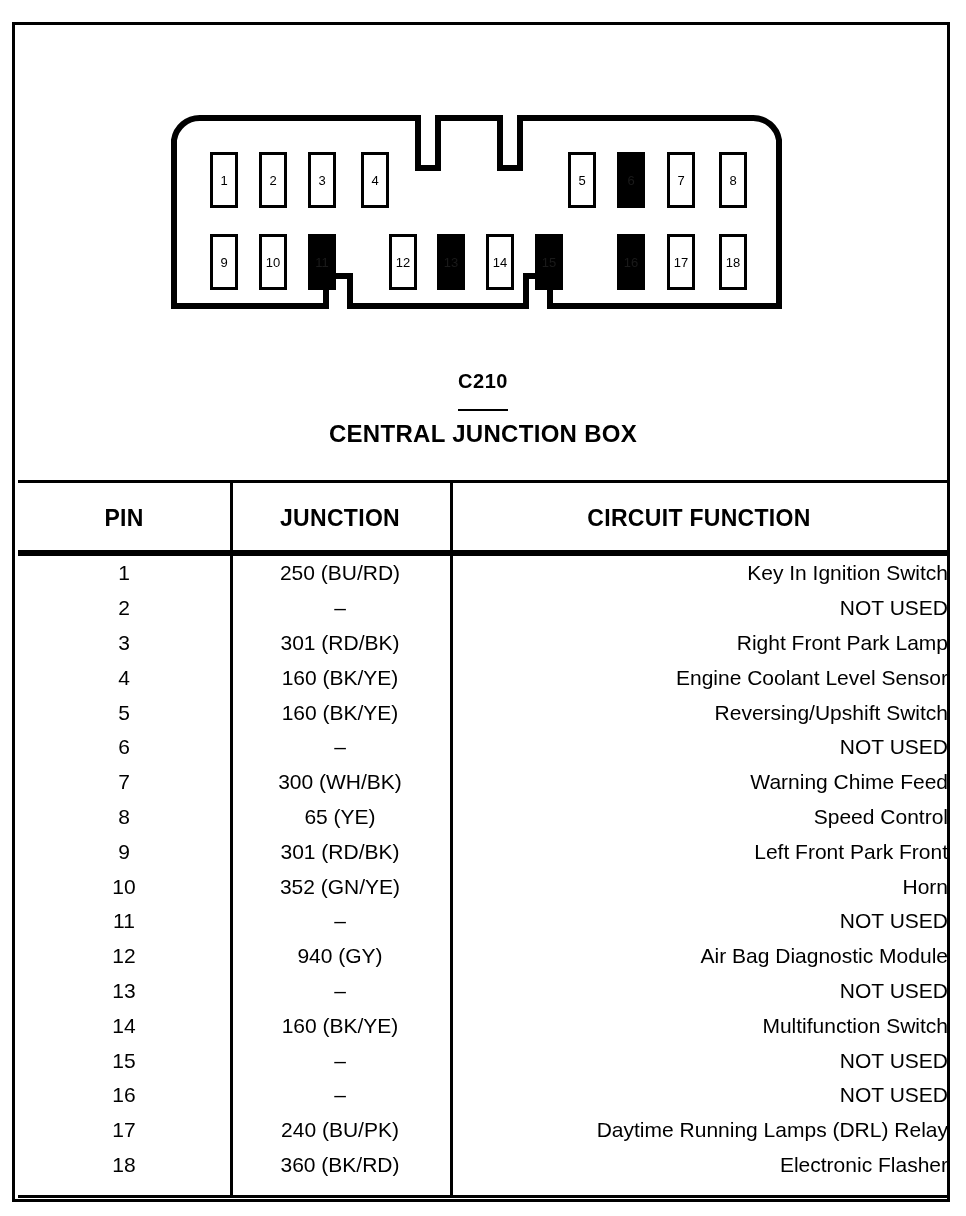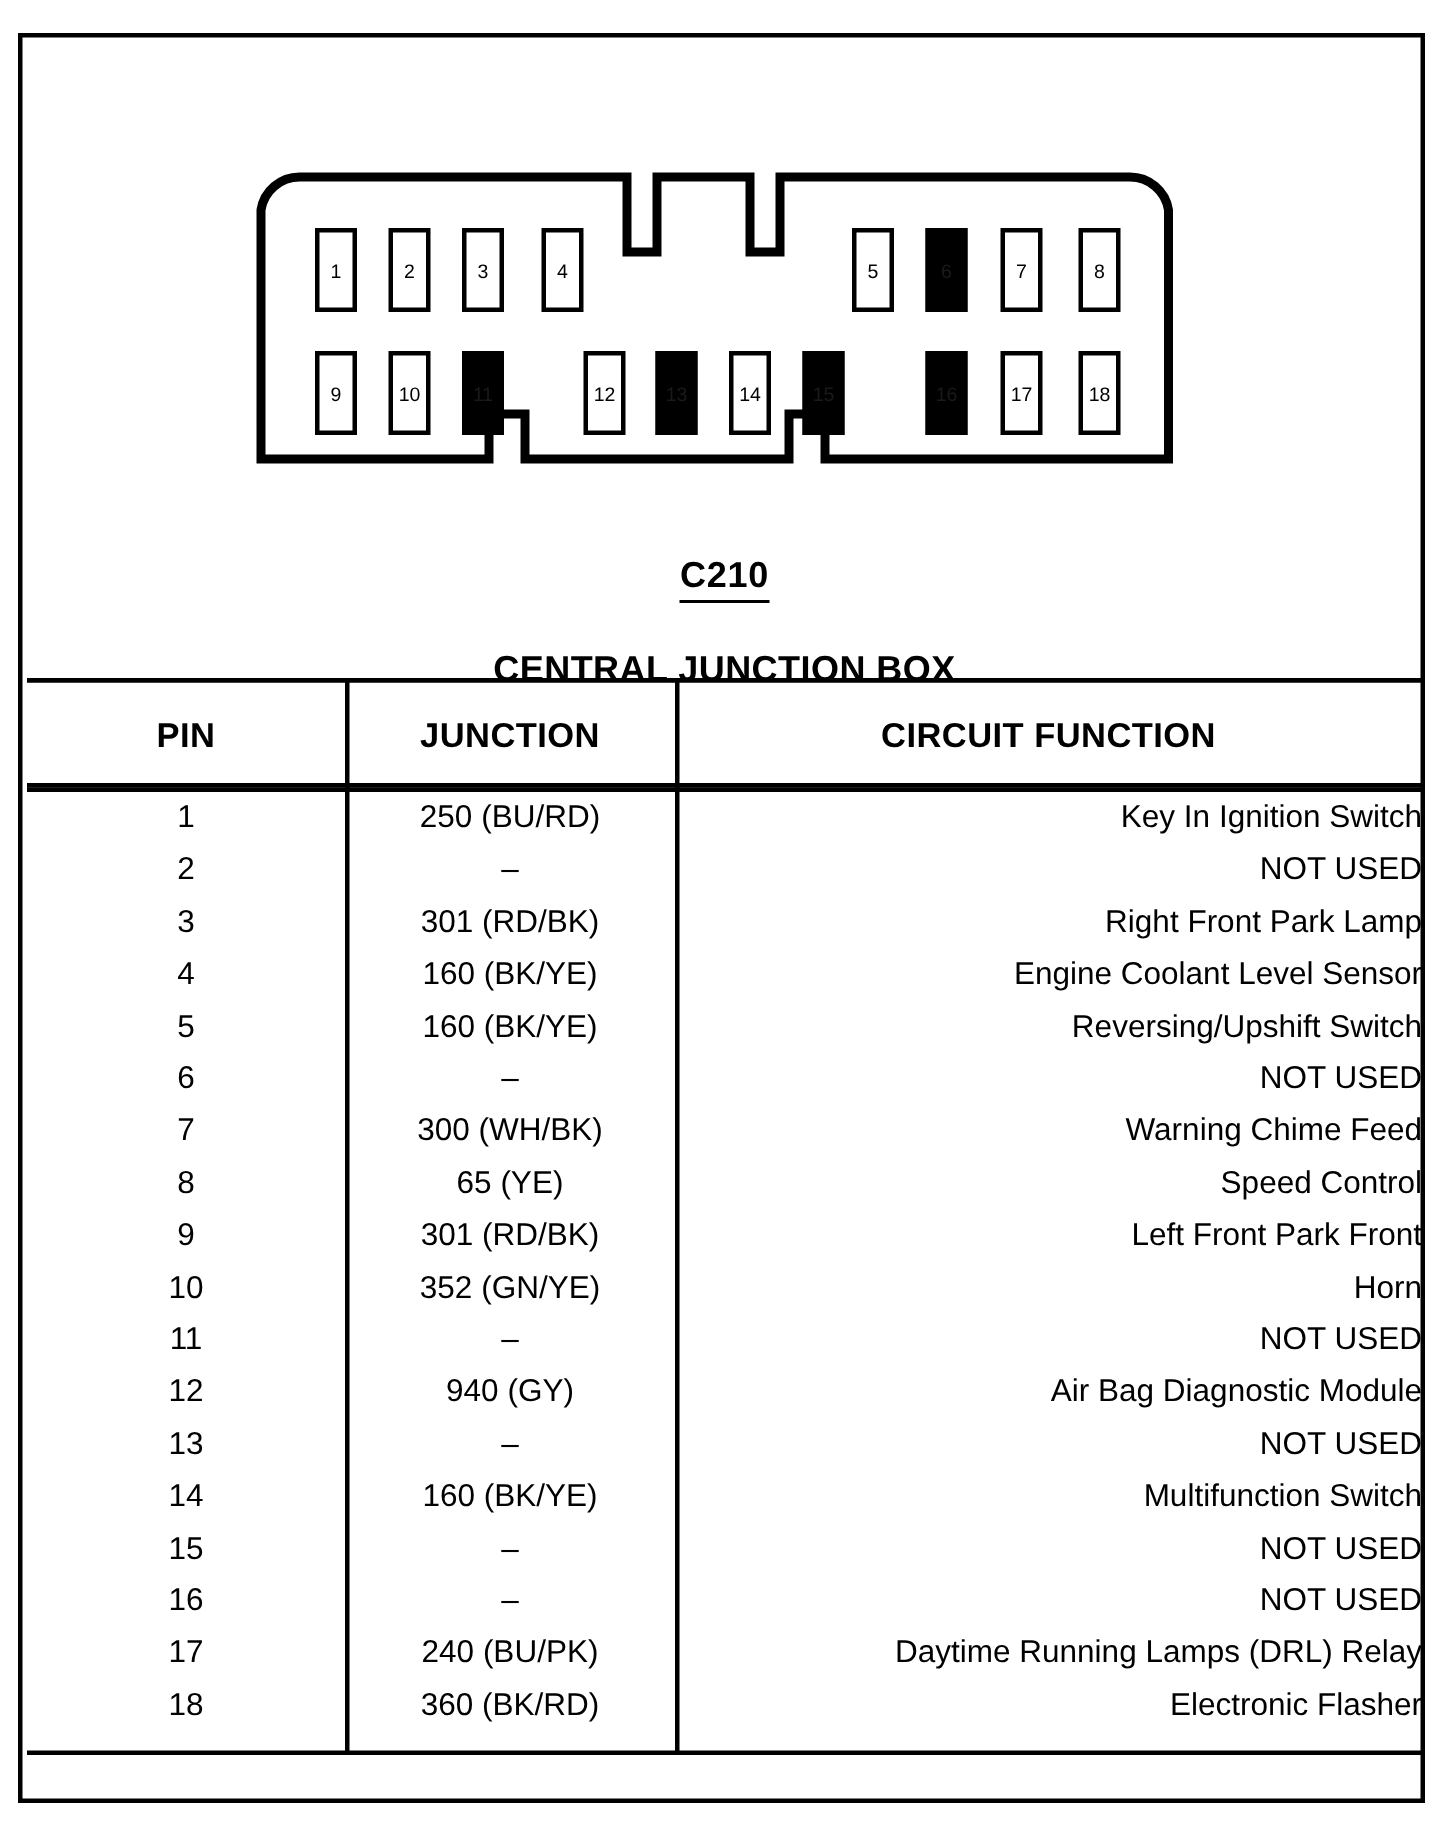--- a/index.html
+++ b/index.html
@@ -73,40 +73,40 @@
   
   .title-block {
     position: absolute;
     left: 0;
     top: 370px;
     width: 966px;
     text-align: center;
   }
   .connector-id {
     font-family: "Liberation Sans", sans-serif;
-    font-size: 24px;
+    font-size: 20px;
     font-weight: bold;
     letter-spacing: 0.5px;
     display: inline-block;
     border-bottom: 2px solid #000;
-    padding-bottom: 2px;
+    padding-bottom: 16px;
     line-height: 1.15;
   }
   .connector-name {
-    margin-top: 31px;
+    margin-top: 9px;
     font-family: "Liberation Sans", sans-serif;
     font-size: 24px;
     font-weight: bold;
     letter-spacing: 0.3px;
   }
   
   .pin-table-wrap {
     position: absolute;
     left: 18px;
-    top: 452px;
+    top: 480px;
     width: 930px;
     height: 718px;
   }
   table.pin-table {
     border-collapse: collapse;
     width: 930px;
     table-layout: fixed;
   }
   table.pin-table th,
   table.pin-table td {

